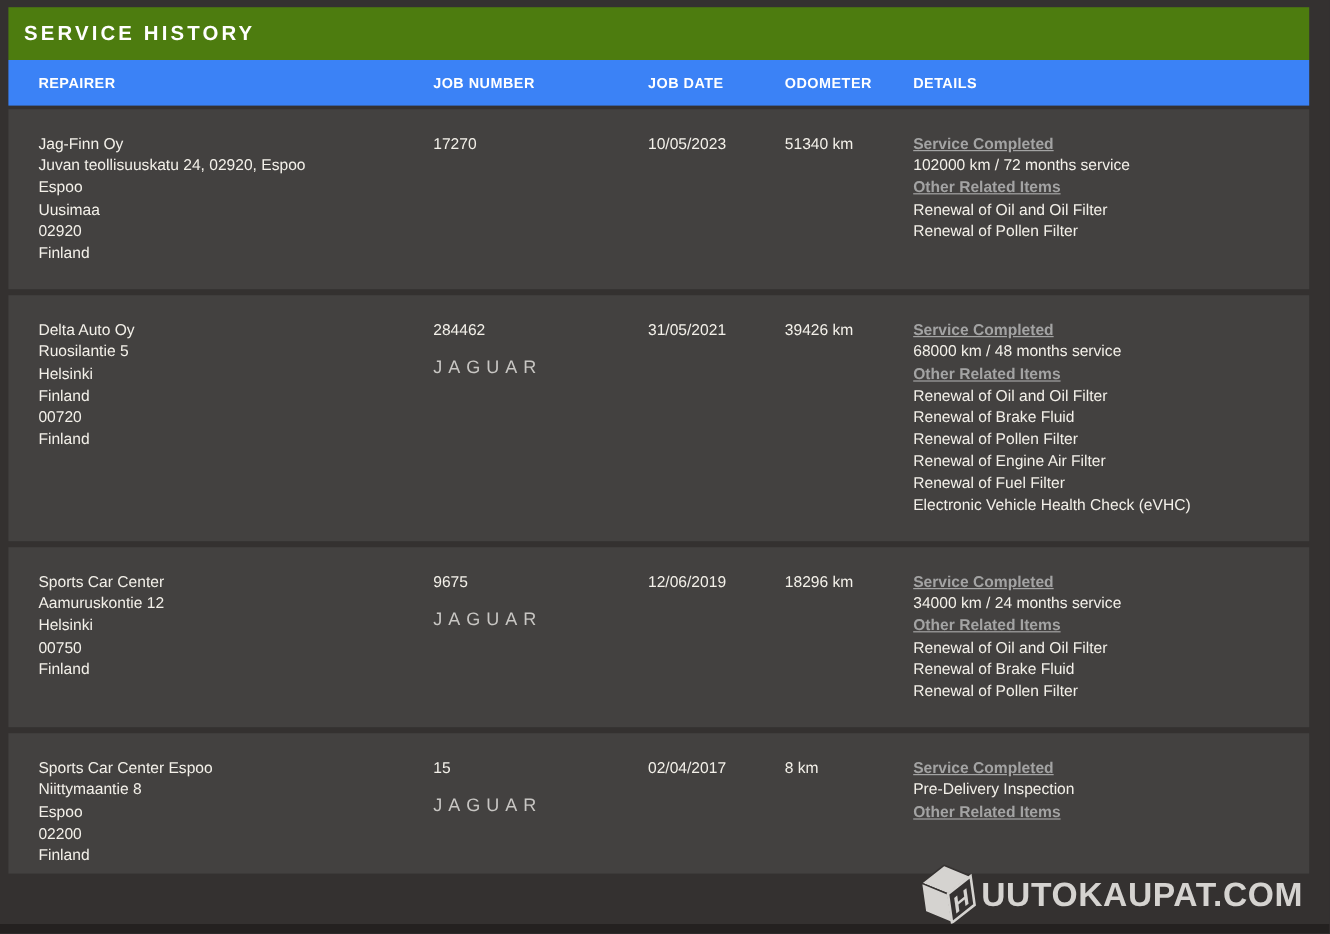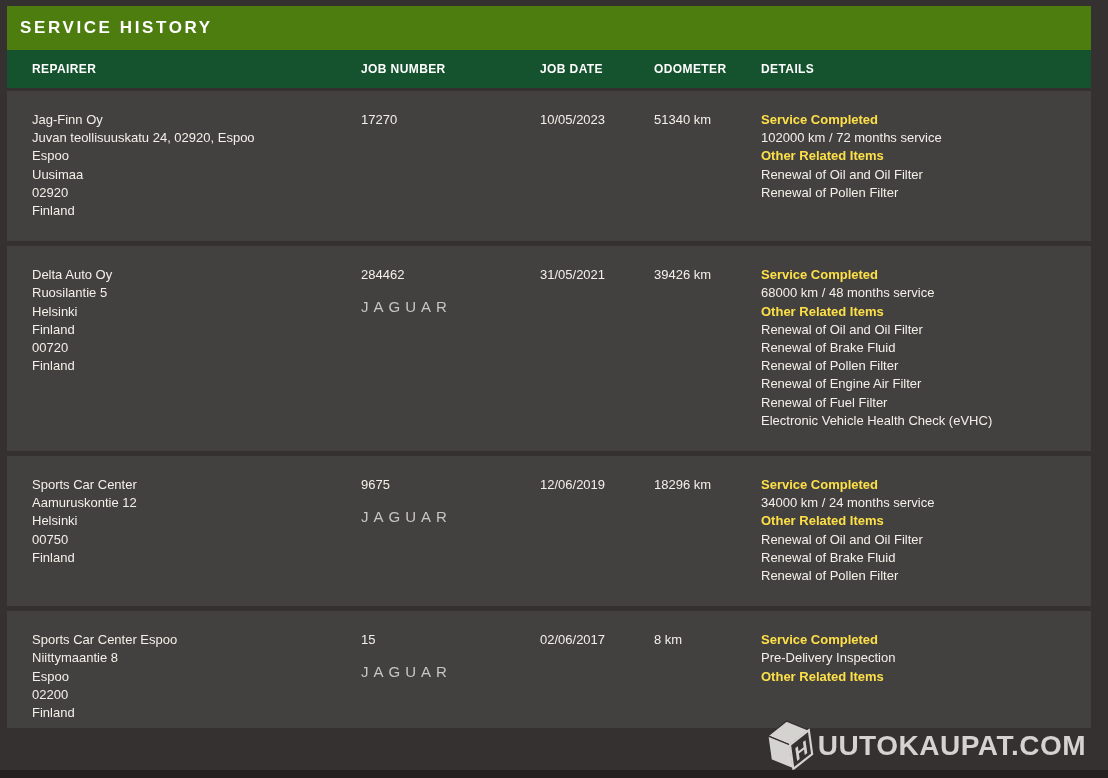--- a/index.html
+++ b/index.html
@@ -27,21 +27,21 @@
     font-weight:bold;
     color:#ffffff;
     letter-spacing:2.6px;
   }
   .grid {
     display:grid;
     grid-template-columns:354px 179px 114px 107px 1fr;
   }
   .thead {
     height:38px;
-    background:#14532d;
+    background:#3b82f6;
     align-items:center;
   }
   .thead span {
     font-size:12px;
     font-weight:bold;
     color:#ffffff;
     letter-spacing:0.4px;
   }
   .thead span:first-child { padding-left:25px; }
   .tbody { margin-top:3px; }
@@ -49,21 +49,21 @@
     background:#434140;
     margin-bottom:5px;
     padding-top:20px;
     padding-bottom:21px;
     font-size:13px;
     line-height:18.2px;
   }
   .row:last-child { padding-bottom:6px; margin-bottom:0; }
   .cell { min-width:0; }
   .c-repairer { padding-left:25px; }
-  .detail-line.bold, .bold { font-weight:bold; color:#fde047; }
+  .detail-line.bold, .bold { font-weight:bold; color:#a3a3a3;text-decoration:underline; }
   .jaguar {
     margin-top:14px;
     font-size:15px;
     letter-spacing:5px;
     color:#c8c6c3;
   }
   .brand-footer {
     position:absolute;
     right:22px;
     bottom:9px;
@@ -187,21 +187,21 @@
           <div>Sports Car Center Espoo</div>
           <div>Niittymaantie 8</div>
           <div>Espoo</div>
           <div>02200</div>
           <div>Finland</div>
         </div>
     <div class="cell c-job">
       <div>15</div>
       <div class="jaguar">JAGUAR</div>
     </div>
-    <div class="cell c-date">02/06/2017</div>
+    <div class="cell c-date">02/04/2017</div>
     <div class="cell c-odo">8 km</div>
     <div class="cell c-details">
           <div class="detail-line bold">Service Completed</div>
           <div class="detail-line">Pre-Delivery Inspection</div>
           <div class="detail-line bold">Other Related Items</div>
         </div>
   </div>
 </div>
 </div>
 

